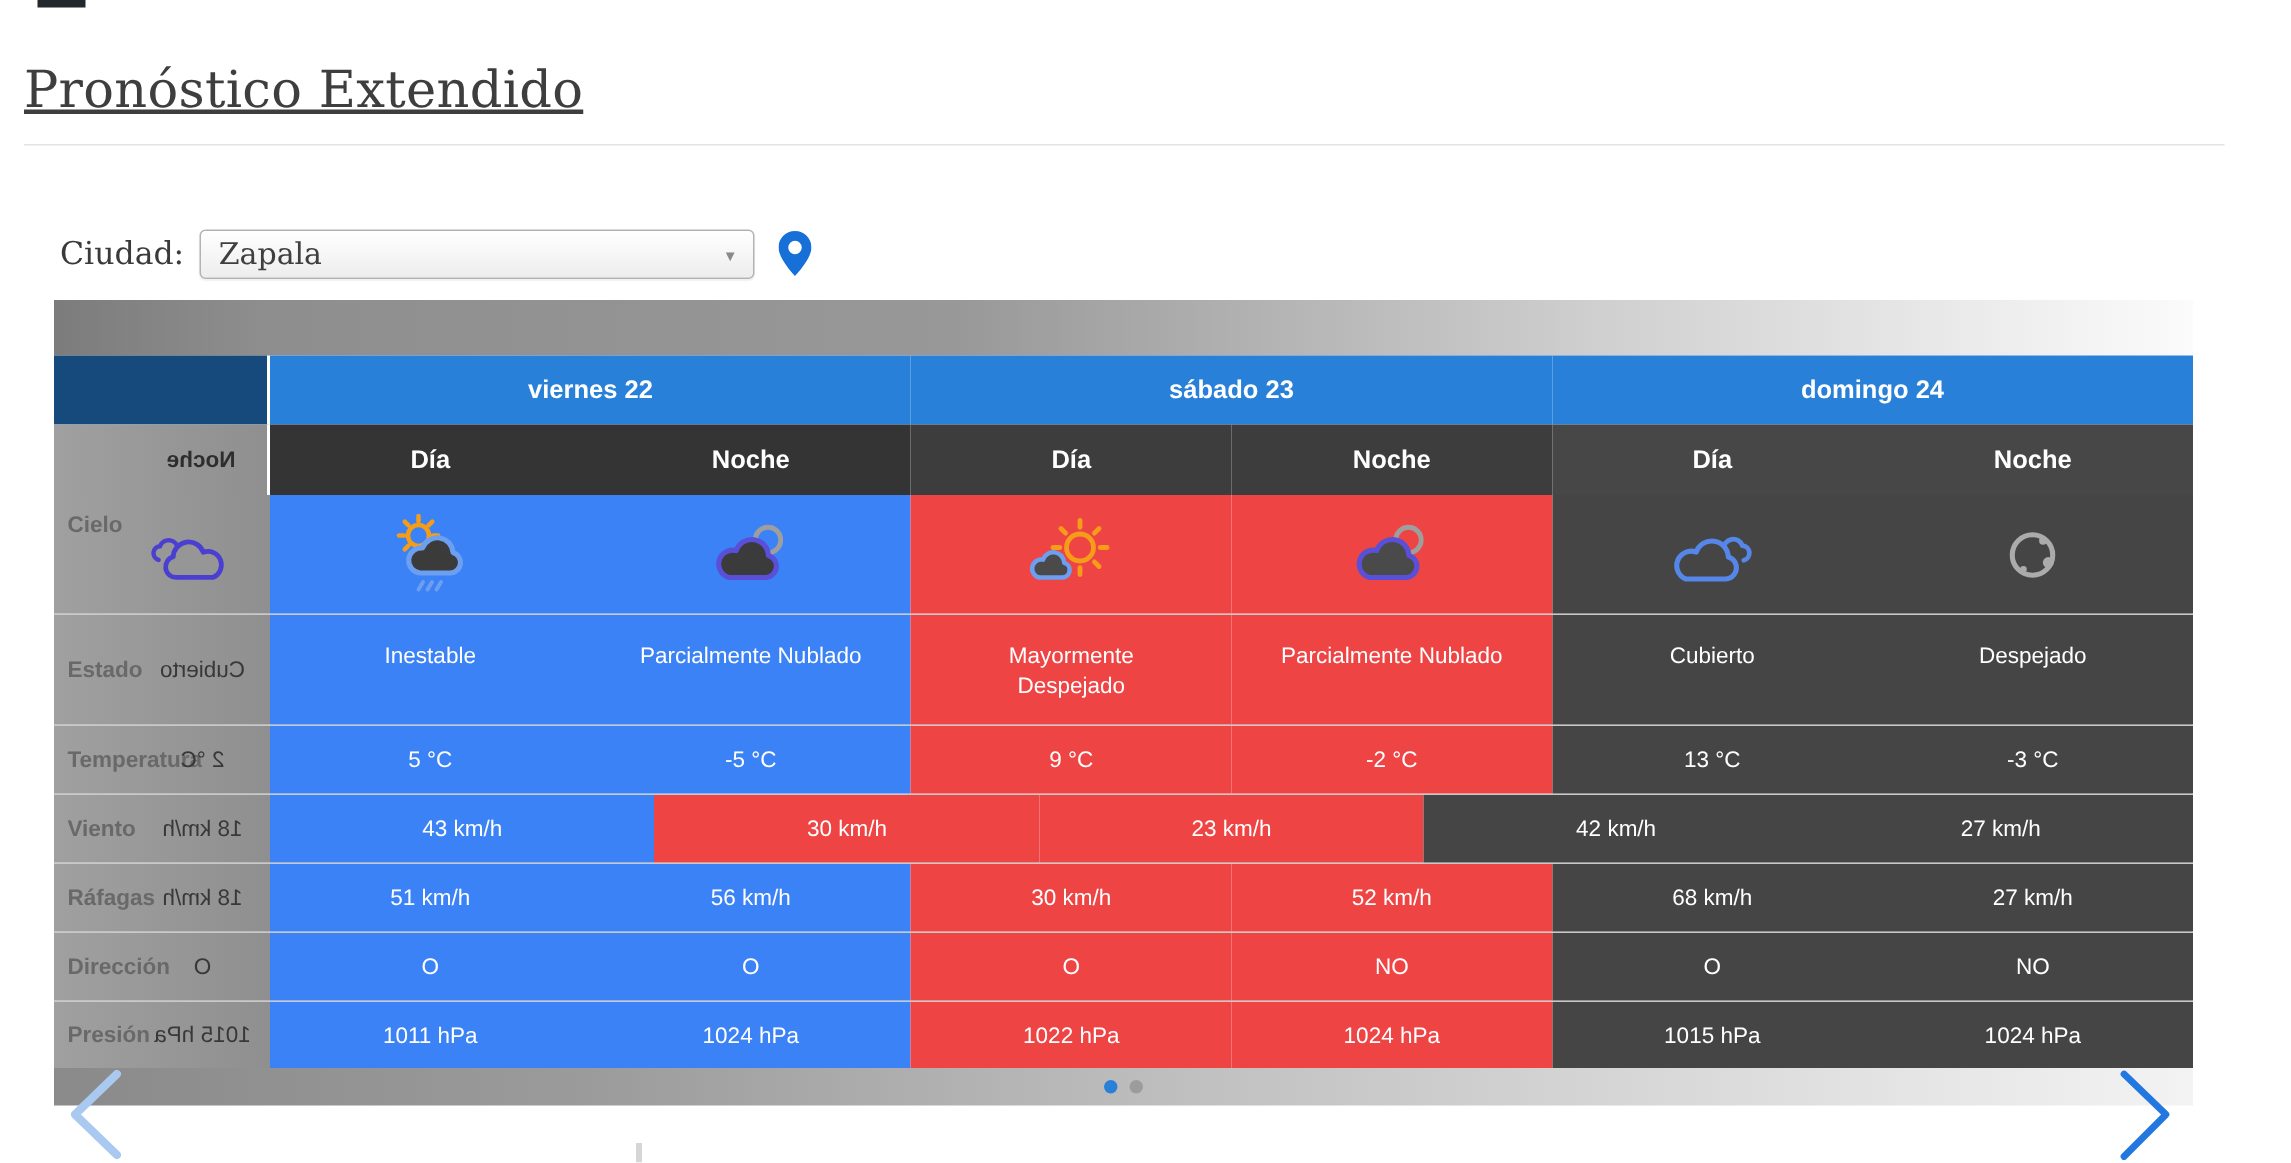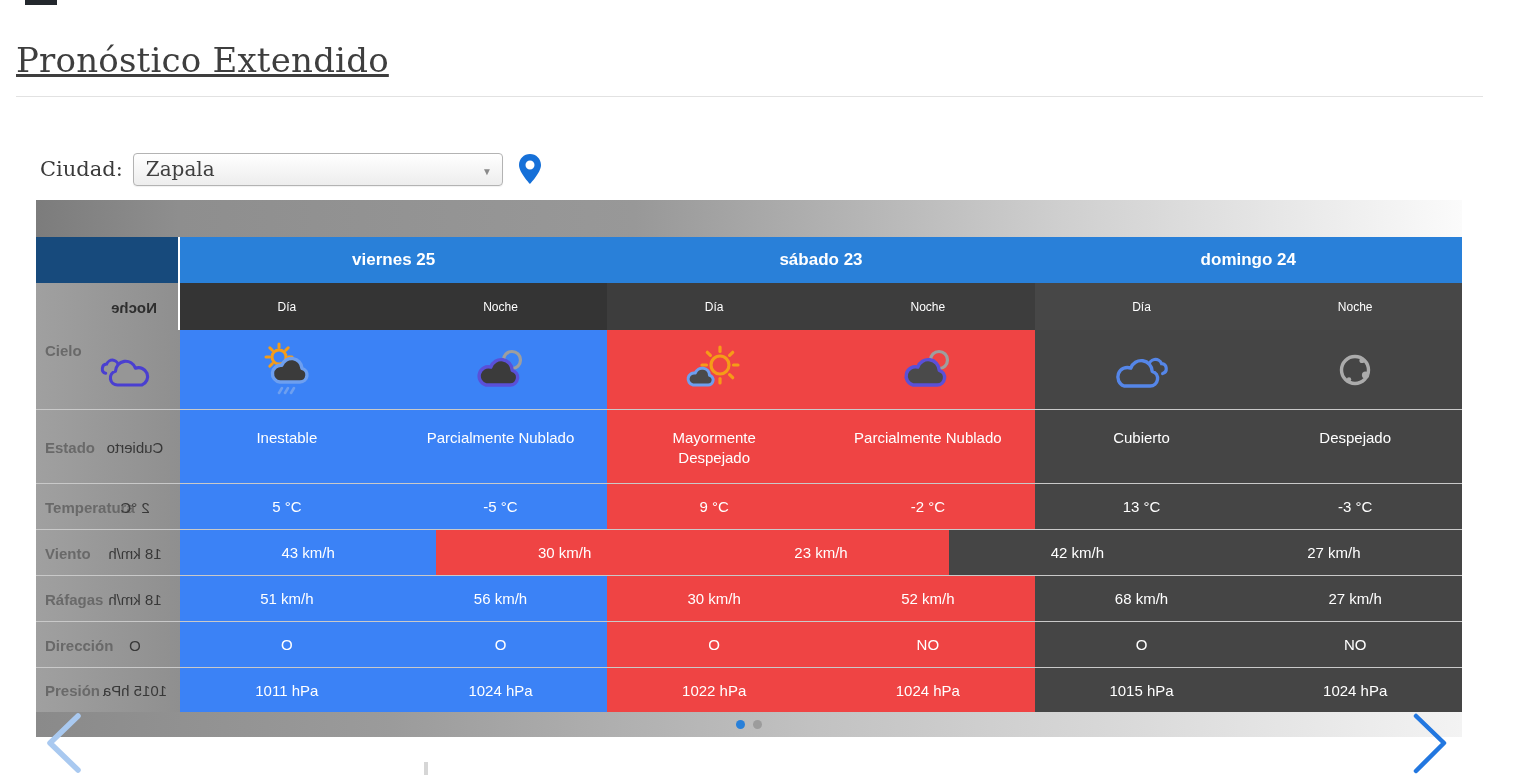--- a/index.html
+++ b/index.html
@@ -46,21 +46,21 @@
   .s { background:#ef4444; }
   .d { background:#454545; }
 
   .r-head { height:46px; }
   .corner { width:144px; flex:0 0 144px; background:#174a7c; border-right:2px solid #ffffff; }
   .dayhead { flex:2 1 0; background:#2980d9; color:#ffffff; font-size:17px; font-weight:bold;
              display:flex; align-items:center; justify-content:center; }
 
   .r-sub { height:47px; }
   .r-sub .labelcell { border-right:2px solid #ffffff; }
-  .subcell { font-weight:normal; font-size:12px; }
+  .subcell { font-weight:bold; font-size:17px; }
   .sub-v { background:#343434; }
   .sub-s { background:#3d3d3d; }
   .sub-d { background:#474747; }
 
   .r-icons   { height:80px; border-bottom:1px solid #c9c9c9; }
   .r-estado  { height:74px; border-bottom:1px solid #c9c9c9; }
   .r-estado .cell { align-items:flex-start; padding-top:18px; line-height:20px; }
   .r-data    { height:46px; border-bottom:1px solid #c9c9c9; }
   .r-presion { height:44px; border-bottom:0; }
   .narrow { display:inline-block; max-width:125px; }
@@ -101,21 +101,21 @@
       <path d="M11 0 C4.9 0 0 4.9 0 11 c0 7.5 11 19 11 19 s11 -11.5 11 -19 C22 4.9 17.1 0 11 0 z M11 15.5 a4.5 4.5 0 1 1 0 -9 a4.5 4.5 0 0 1 0 9 z" fill="#1670d8" fill-rule="evenodd"></path>
     </svg>
   </span>
 </div>
 
 <div class="carousel">
   <div class="strip-top"></div>
 
   <div class="row r-head">
     <div class="corner"></div>
-    <div class="dayhead">viernes 25</div>
+    <div class="dayhead">viernes 22</div>
     <div class="dayhead">sábado 23</div>
     <div class="dayhead">domingo 24</div>
   </div>
 
   <div class="row r-sub">
     <div class="labelcell">
       <span class="mirror mh">Noche</span>
     </div>
     <div class="cell subcell sub-v">Día</div>
     <div class="cell subcell sub-v">Noche</div>

